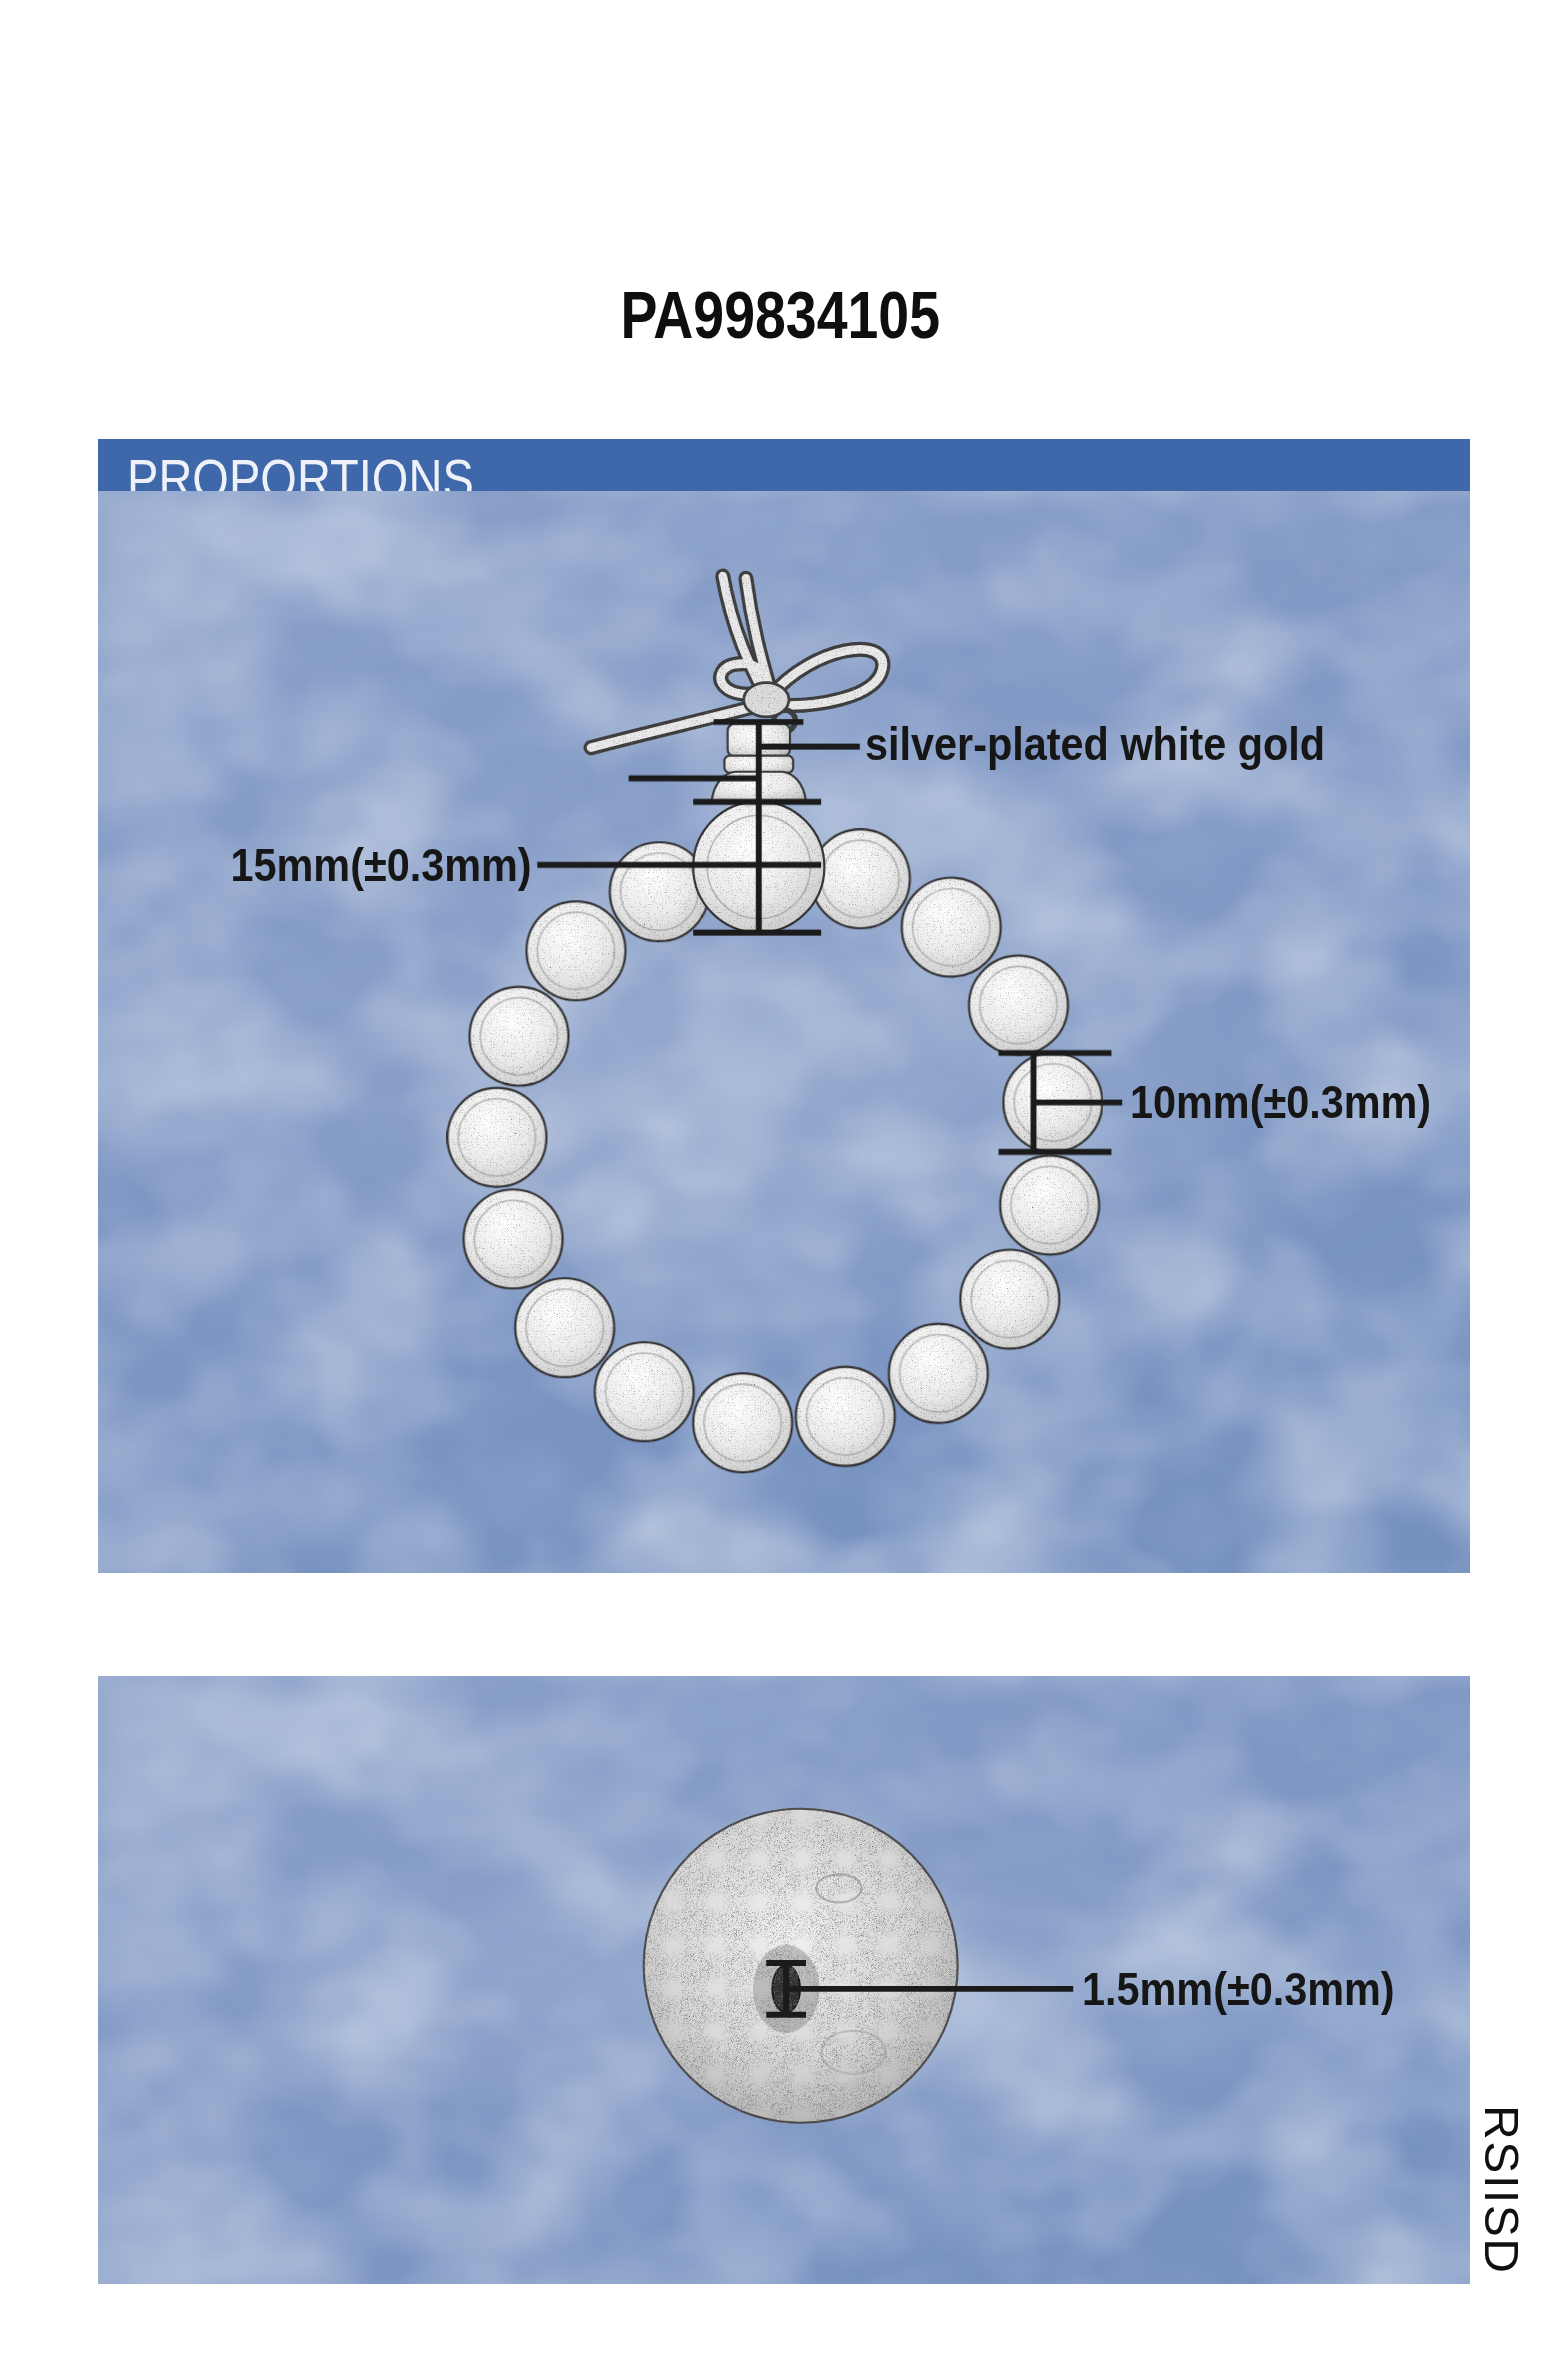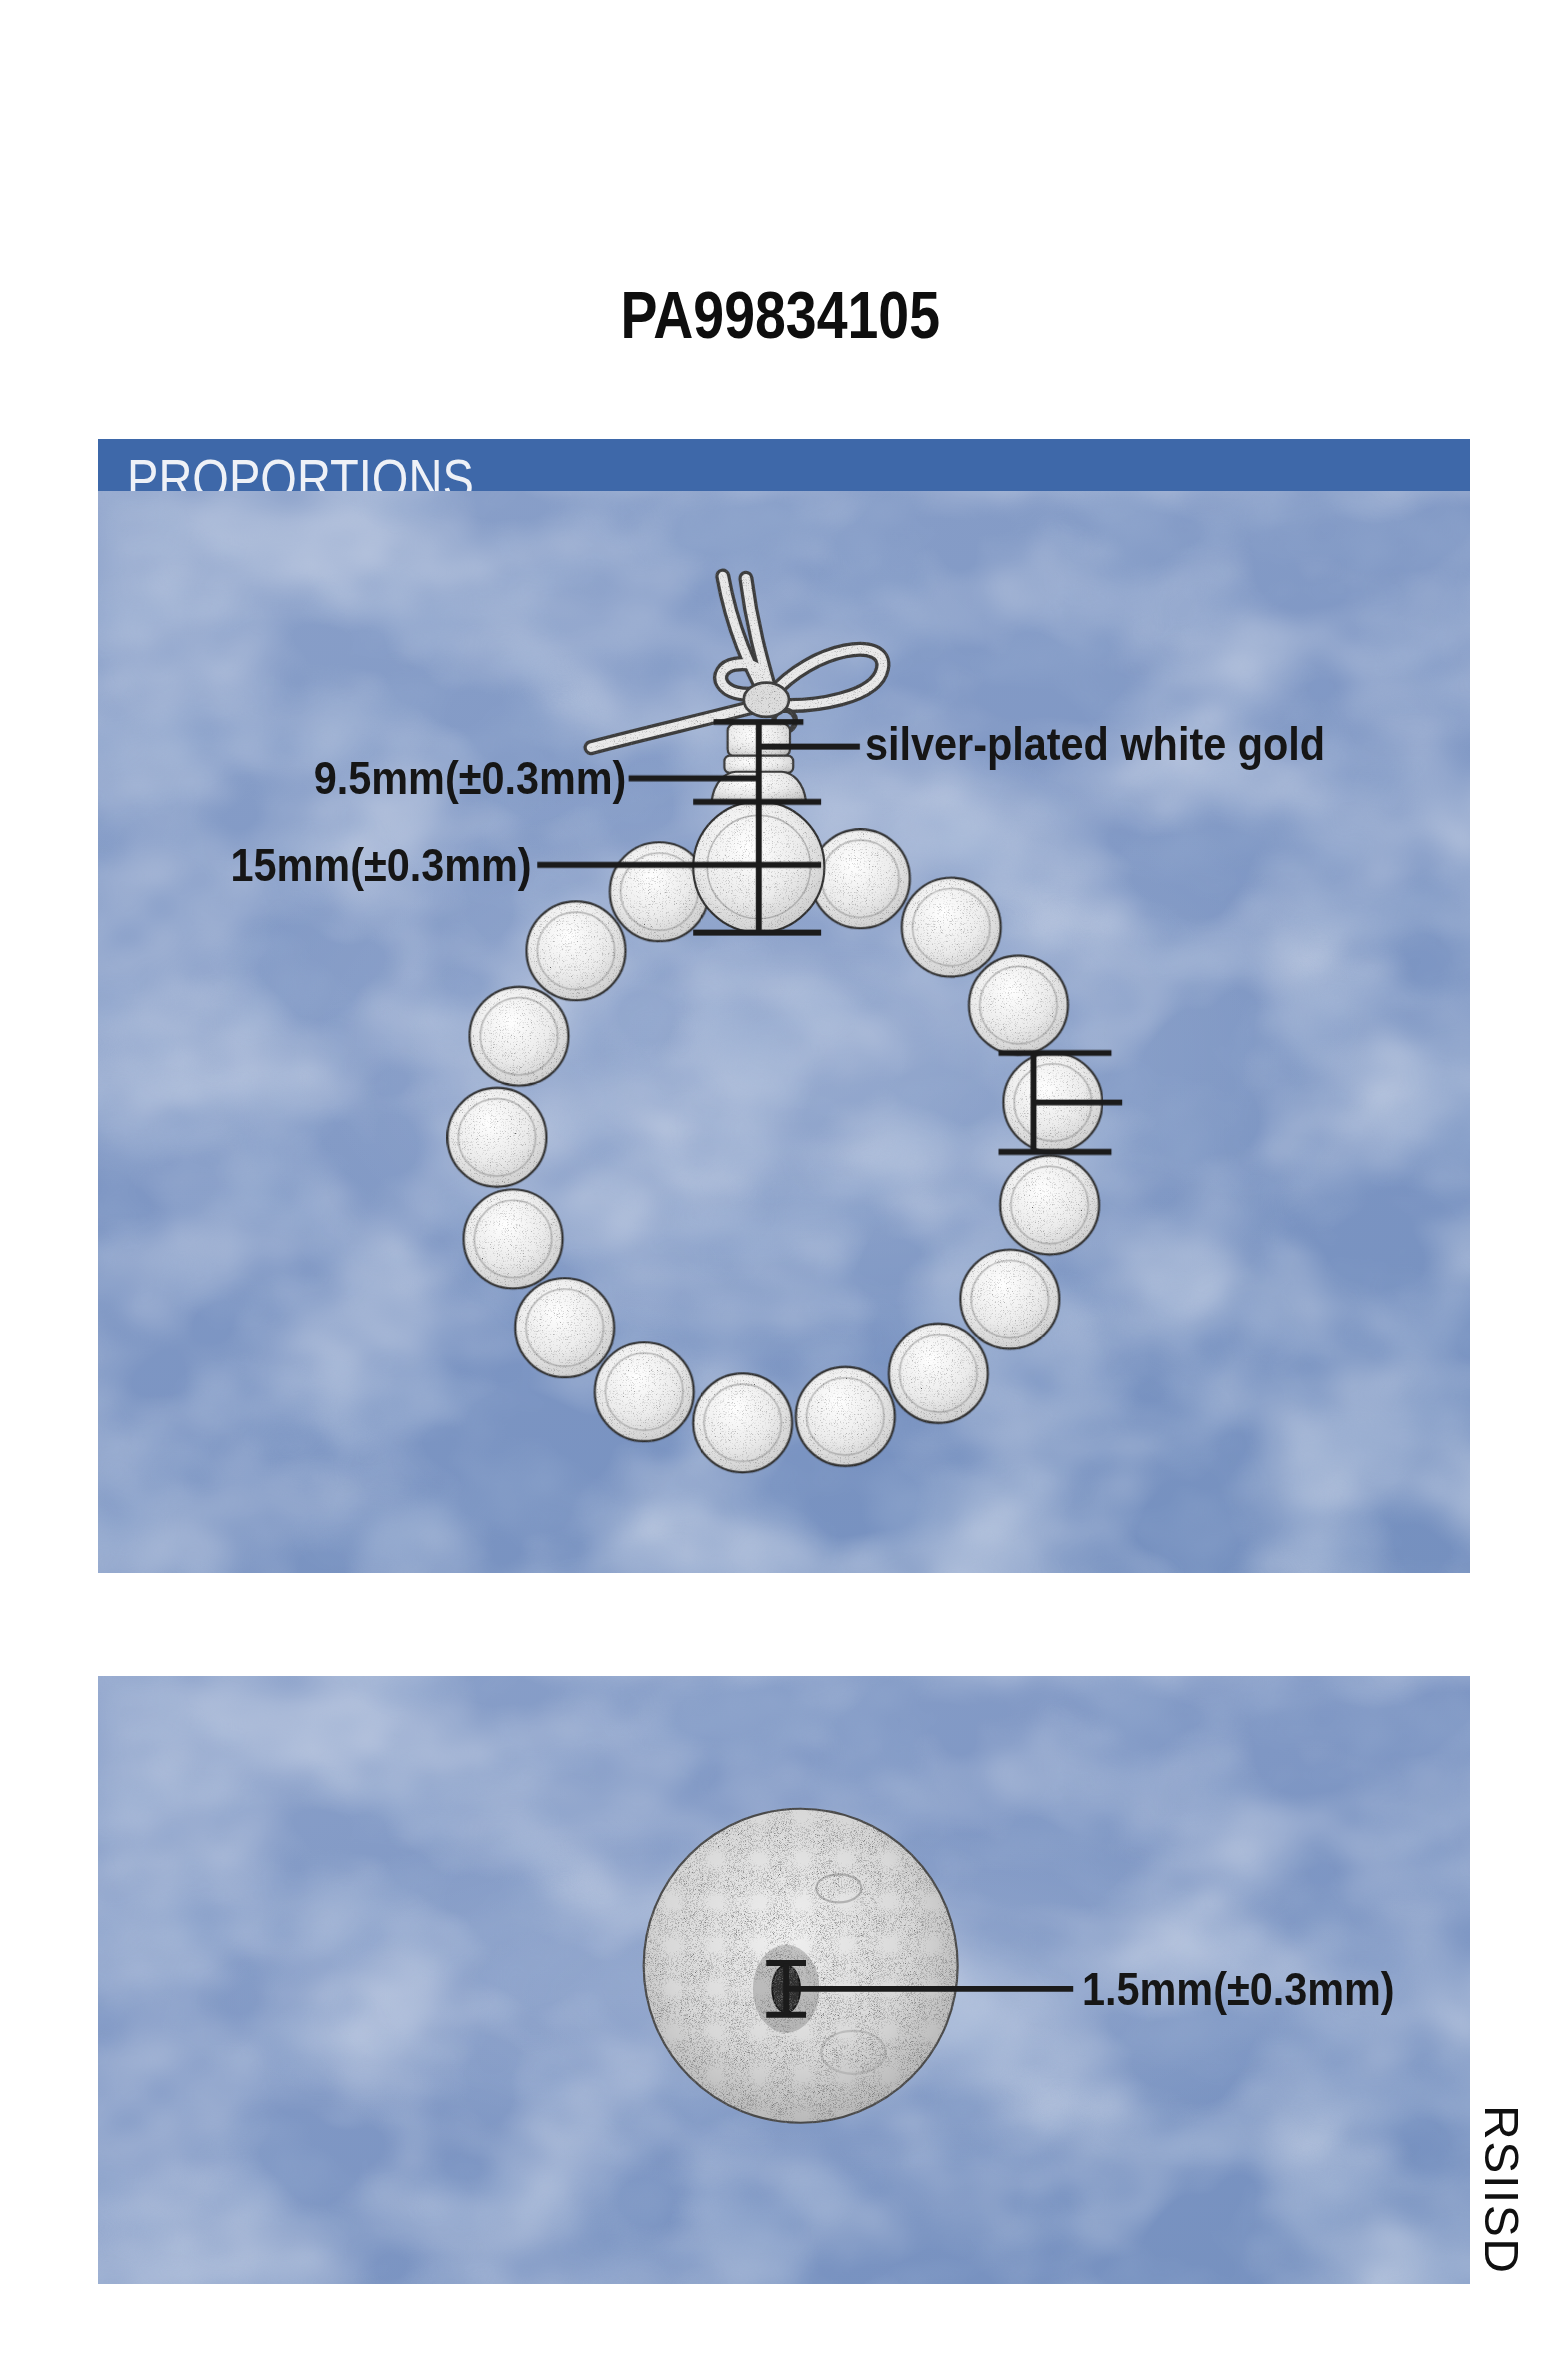--- a/index.html
+++ b/index.html
@@ -187,23 +187,23 @@
           <line x1="1107" y1="578" x2="1345" y2="578"></line>
           <line x1="817" y1="695" x2="1345" y2="695"></line>
           <line x1="1107" y1="821" x2="1345" y2="821"></line>
           <line x1="1675" y1="1045" x2="1885" y2="1045"></line>
           <line x1="1675" y1="1229" x2="1885" y2="1229"></line>
           <line x1="1740" y1="1045" x2="1740" y2="1229"></line>
           <line x1="1740" y1="1137" x2="1905" y2="1137"></line>
         </g>
       </svg>
 
-      <div class="anno anno-right anno-cap"><span class="squeeze">9.5mm(±0.3mm)</span></div>
       <div class="anno anno-right anno-large"><span class="squeeze">15mm(±0.3mm)</span></div>
       <div class="anno anno-left anno-material"><span class="squeeze">silver-plated white gold</span></div>
+      <div class="anno anno-left anno-bead"><span class="squeeze">10mm(±0.3mm)</span></div>
     </div>
 
 
     <div class="photo photo-b">
       <svg class="tex" preserveAspectRatio="none" viewBox="0 0 2552 1131" width="1372" height="608">
         <rect width="100%" height="100%" filter="url(#cloudsLight)" opacity="0.5"></rect>
         <rect width="100%" height="100%" filter="url(#cloudsDark)" opacity="0.4"></rect>
       </svg>
 
       <svg class="art" viewBox="0 0 2552 1131">

